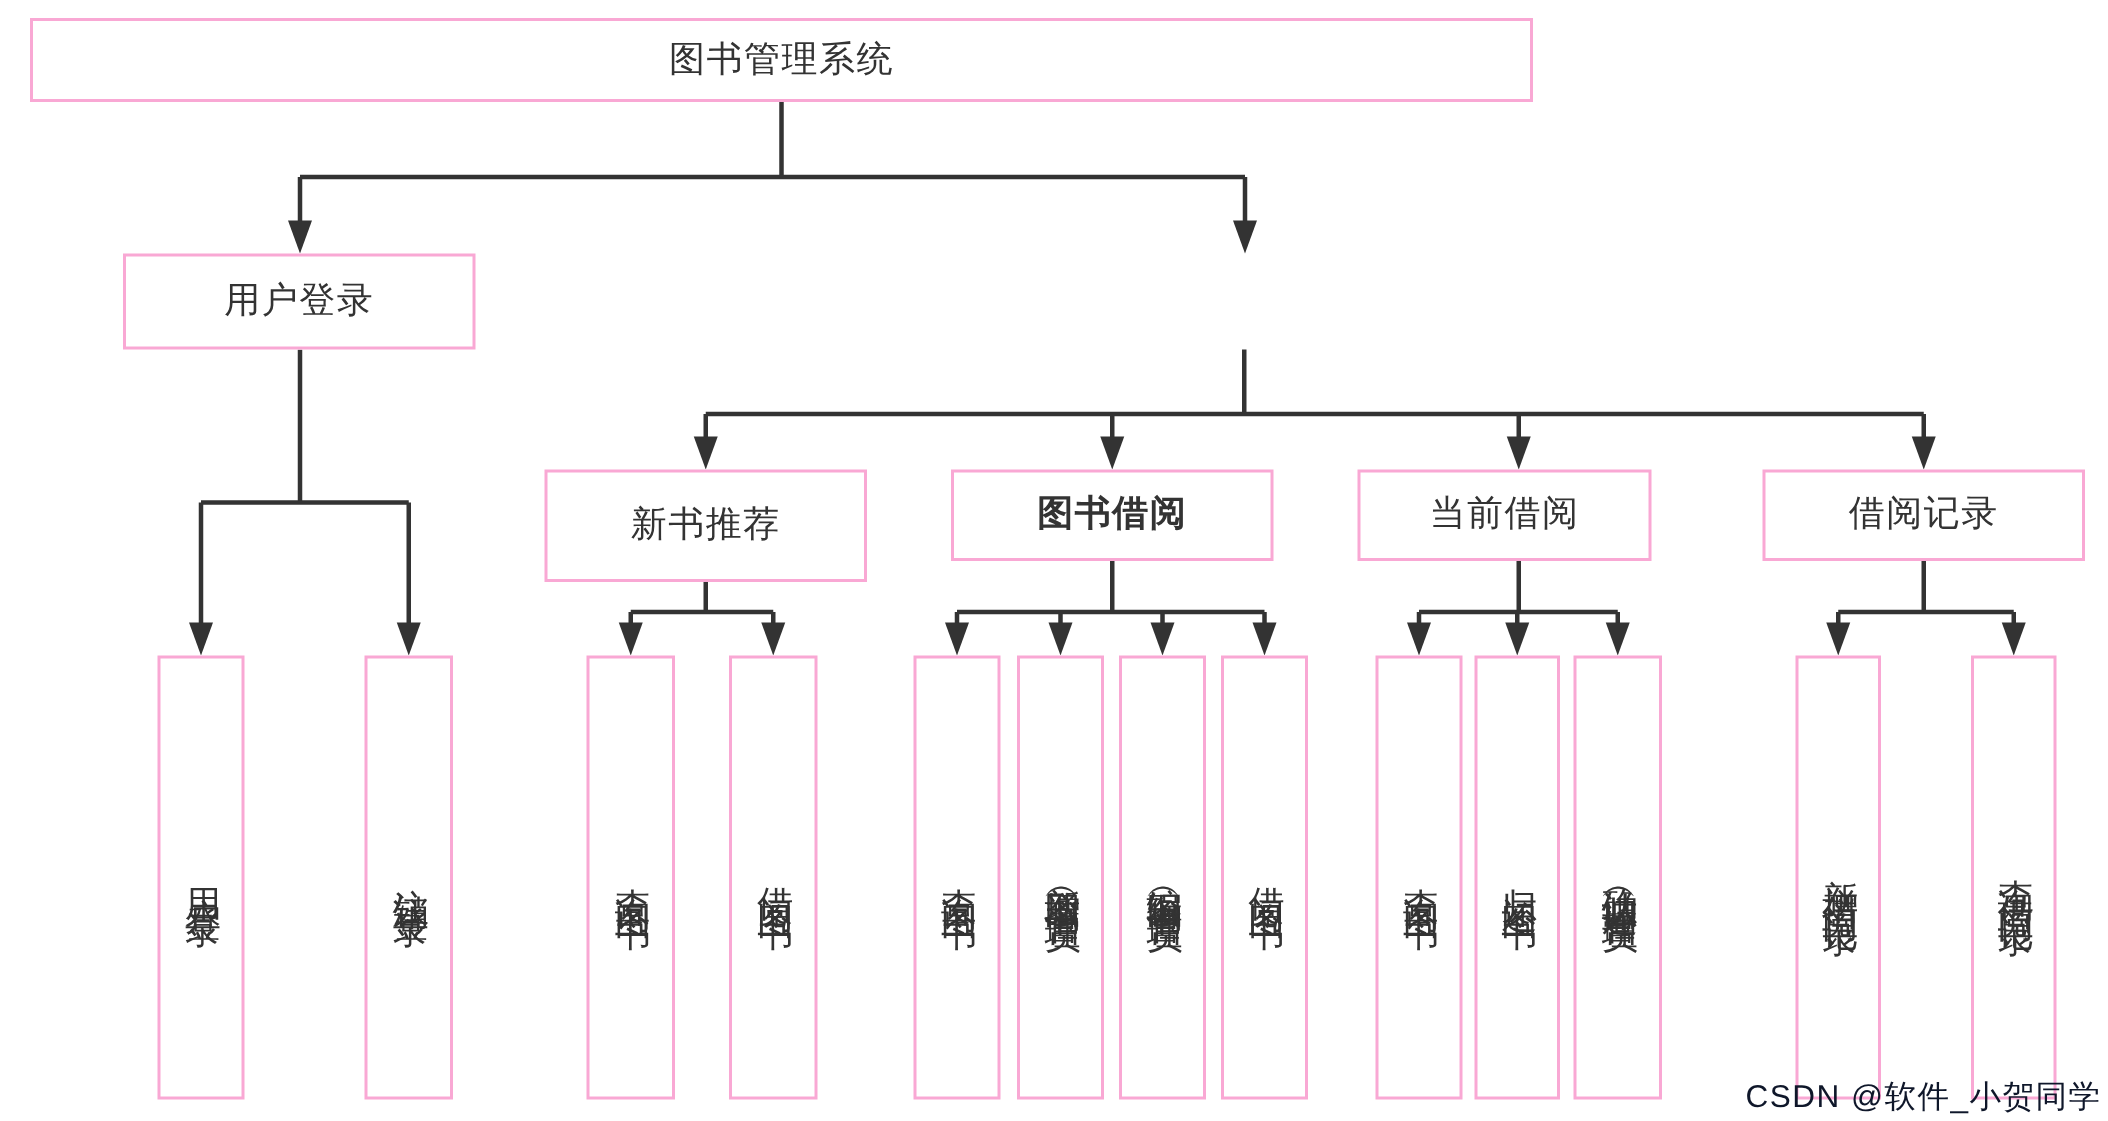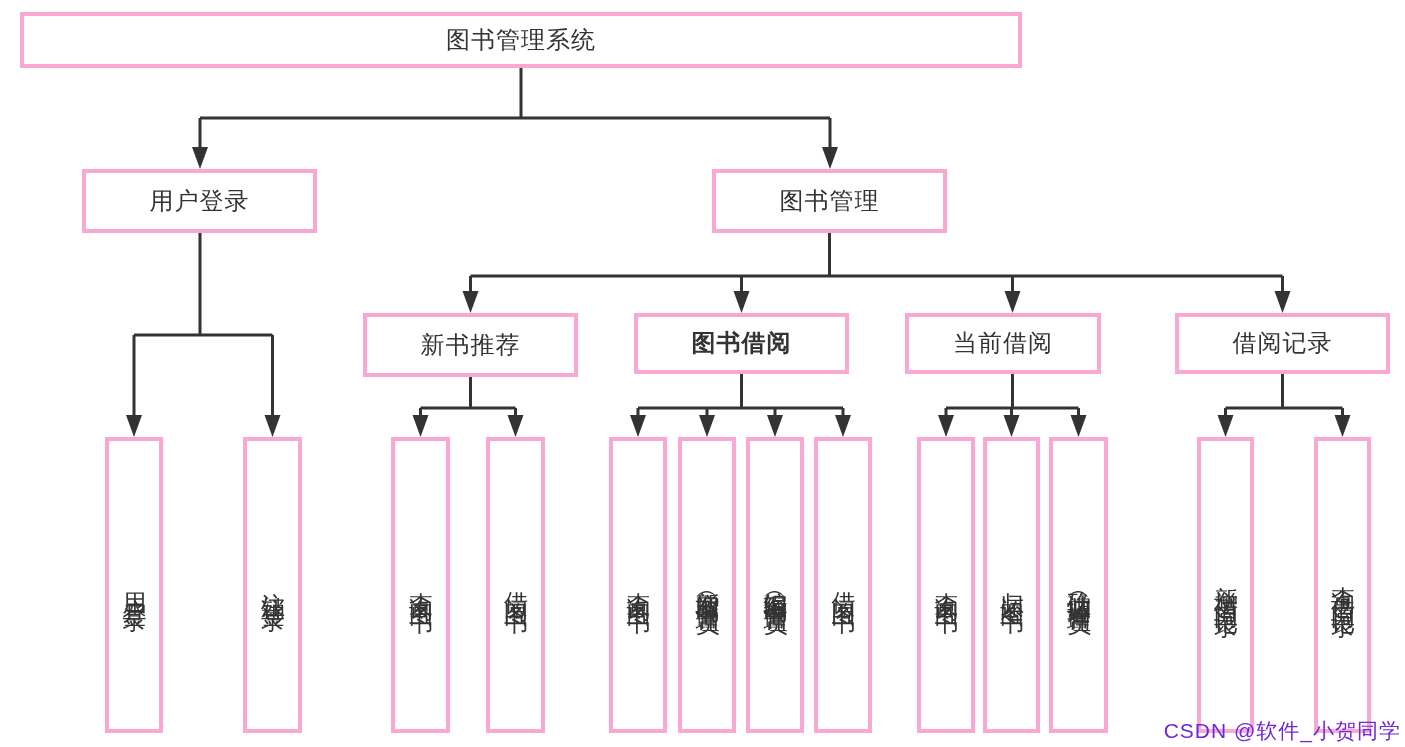--- a/index.html
+++ b/index.html
@@ -18,21 +18,21 @@
   .connectors {
     position: absolute;
     left: 0;
     top: 0;
     z-index: 1;
   }
   .node {
     position: absolute;
     box-sizing: border-box;
     background: #ffffff;
-    border: 4px solid #f9a8d4;
+    border: 2px solid #f9a8d4;
     color: #333333;
     display: flex;
     align-items: center;
     justify-content: center;
     z-index: 2;
     font-size: 24px;
     line-height: 1.2;
     white-space: nowrap;
   }
   .h-node {
@@ -46,21 +46,21 @@
   }
   .v-node.long {
     letter-spacing: 3px;
   }
   .watermark {
     position: absolute;
     right: 4px;
     bottom: 2px;
     z-index: 3;
     font-size: 21px;
-    color: #6d28d9;
+    color: #0f172a;
     letter-spacing: 1px;
     white-space: nowrap;
   }
 </style>
 </head>
 <body>
 
 <div class="canvas">
 
   <svg class="connectors" width="1405" height="747" viewBox="0 0 1405 747" xmlns="http://www.w3.org/2000/svg">
@@ -92,23 +92,22 @@
       <polygon points="1003.5,415 1019.5,415 1011.5,437"></polygon>
       <polygon points="1070.5,415 1086.5,415 1078.5,437"></polygon>
       <polygon points="1217.5,415 1233.5,415 1225.5,437"></polygon>
       <polygon points="1334.5,415 1350.5,415 1342.5,437"></polygon>
     </g>
   </svg>
 
   <div class="node h-node" style="left:20px; top:12px; width:1002px; height:56px;">图书管理系统</div>
 
   <div class="node h-node" style="left:82px; top:169px; width:235px; height:64px;">用户登录</div>
-  <div class="node h-node" style="left:712px; top:169px; width:235px; height:64px;">图书管理</div>
 
-  <div class="node h-node" style="left:363px; top:313px; width:215px; height:64px;">新书推荐</div>
+  <div class="node h-node" style="left:363px; top:313px; width:215px; height:75px;">新书推荐</div>
   <div class="node h-node" style="left:634px; top:313px; width:215px; height:61px;font-weight:bold;">图书借阅</div>
   <div class="node h-node" style="left:905px; top:313px; width:196px; height:61px;">当前借阅</div>
   <div class="node h-node" style="left:1175px; top:313px; width:215px; height:61px;font-family:Liberation Serif, serif;">借阅记录</div>
 
   <div class="node v-node" style="left:105px; top:437px; width:58px; height:296px;">用户登录</div>
   <div class="node v-node" style="left:243px; top:437px; width:59px; height:296px;">注销登录</div>
 
   <div class="node v-node" style="left:391px; top:437px; width:59px; height:296px;">查询图书</div>
   <div class="node v-node" style="left:486px; top:437px; width:59px; height:296px;">借阅图书</div>
 

